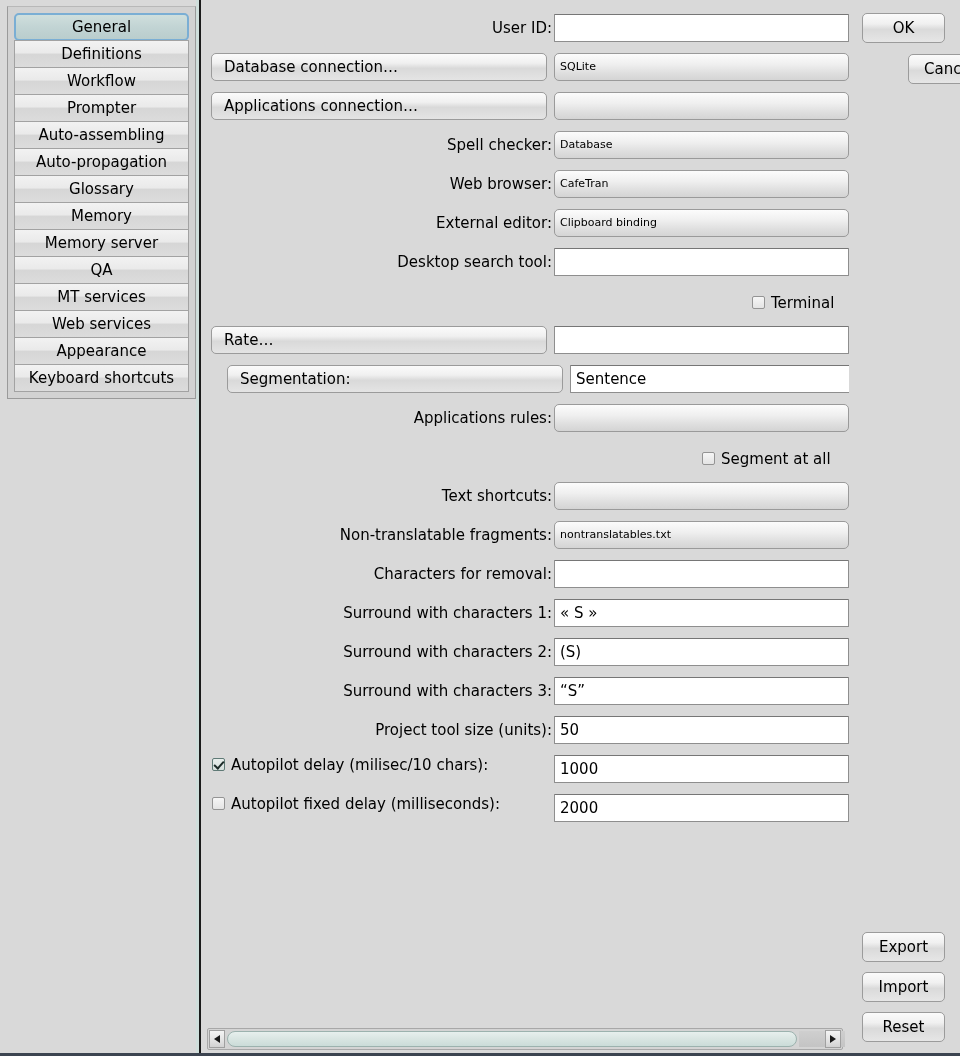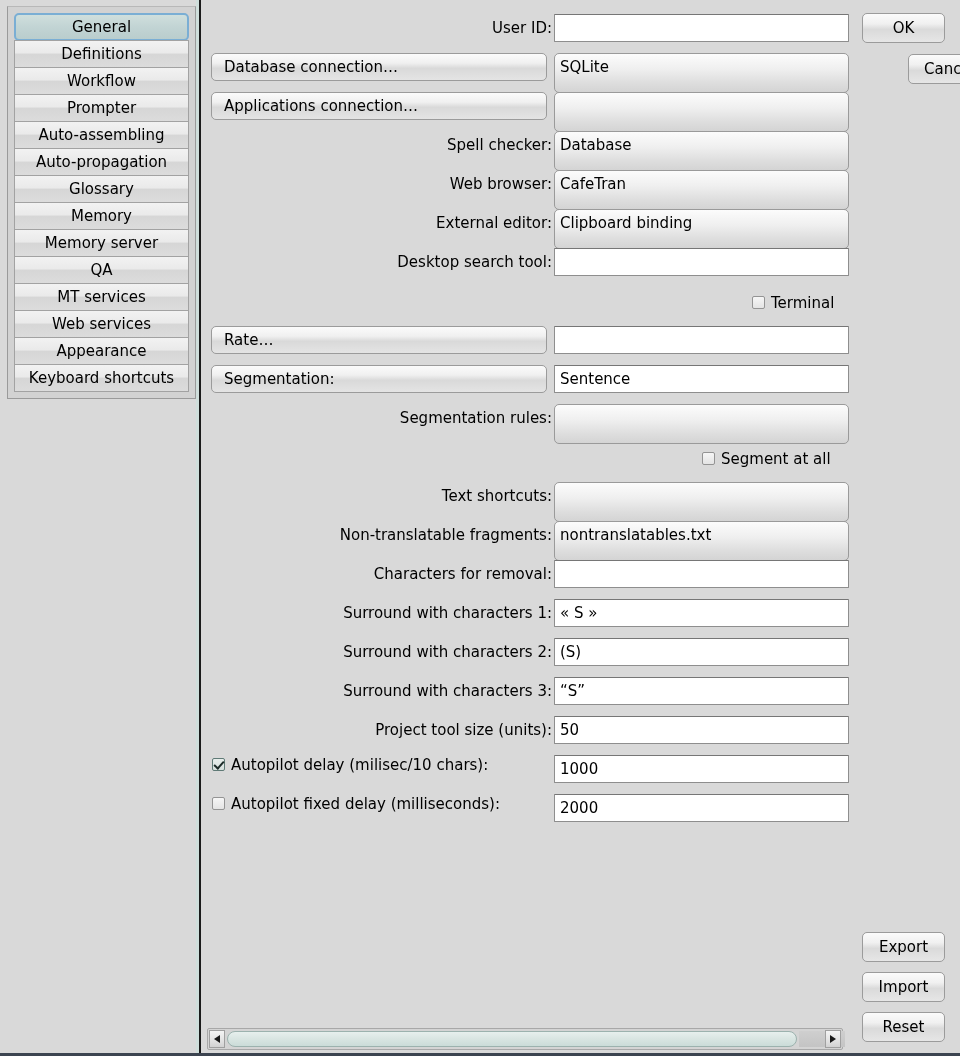--- a/index.html
+++ b/index.html
@@ -84,26 +84,26 @@
     line-height:26px;
     padding:0 5px;
     color:#000;
     white-space:nowrap;
     overflow:hidden;
     border-radius:1px;
   }
   
   .cfield{
     position:absolute;
-    height:40px;
+    height:28px;
     box-sizing:border-box;
     background:linear-gradient(180deg,#fcfcfc 0%,#efefef 40%,#dedede 75%,#d4d4d4 100%);
     border:1px solid #9a9a9a;
     border-radius:5px;
-    font-size:15px;
+    font-size:11px;
     line-height:26px;
     padding:0 5px;
     color:#000;
     white-space:nowrap;
     overflow:hidden;
   }
   
   .fbtn{
     position:absolute;
     height:28px;
@@ -269,27 +269,27 @@
 
     <div class="cbrow" style="top:293px;left:551px;">
       <span class="cbox"></span><span class="cblabel">Terminal</span>
     </div>
 
     <div class="row" style="top:326px;width:648px;">
       <div class="fbtn" style="left:10px;width:336px;">Rate…</div>
       <div class="tfield" style="left:353px;width:295px;"></div>
     </div>
 
-    <div class="row" style="top:365px;width:638px;">
+    <div class="row" style="top:365px;width:638px;margin-left:16px;">
       <div class="fbtn" style="left:10px;width:336px;">Segmentation:</div>
       <div class="tfield" style="left:353px;width:295px;">Sentence</div>
     </div>
 
     <div class="row" style="top:404px;width:648px;">
-      <div class="lbl" style="right:297px;width:330px;">Segmentation rules:</div>
+      <div class="lbl" style="right:297px;width:330px;">Applications rules:</div>
       <div class="cfield" style="left:353px;width:295px;"></div>
     </div>
 
     <div class="cbrow" style="top:449px;left:501px;">
       <span class="cbox"></span><span class="cblabel">Segment at all</span>
     </div>
 
     <div class="row" style="top:482px;width:648px;">
       <div class="lbl" style="right:297px;width:330px;">Text shortcuts:</div>
       <div class="cfield" style="left:353px;width:295px;"></div>

